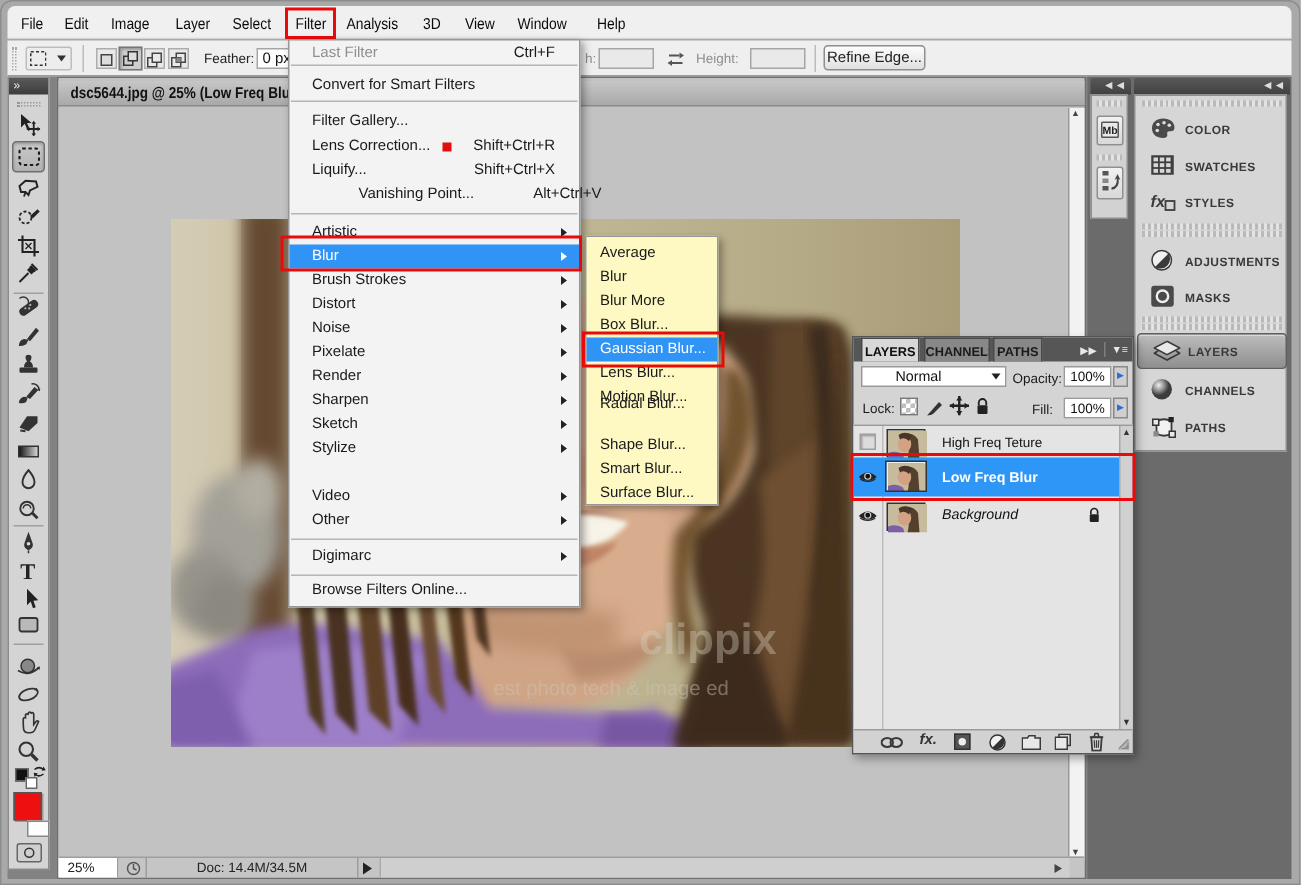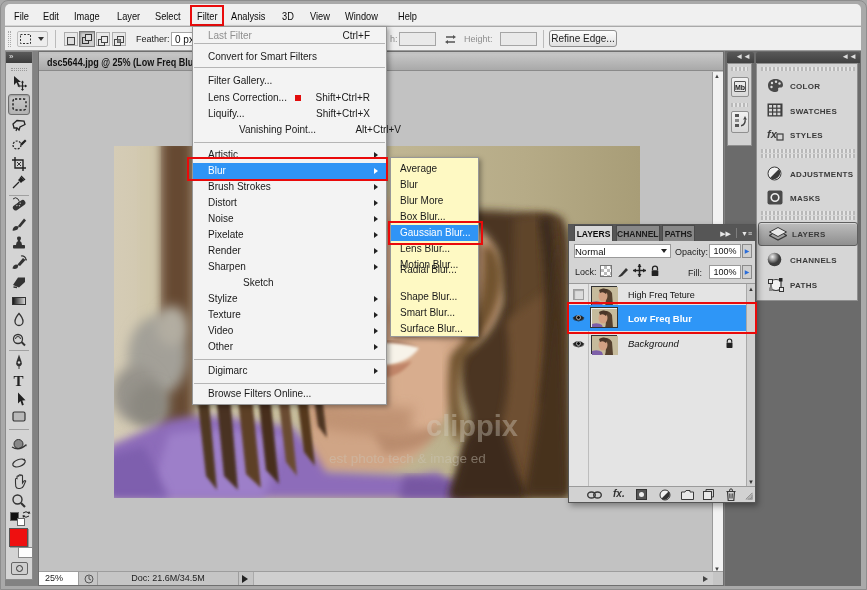--- a/index.html
+++ b/index.html
@@ -313,21 +313,21 @@
     <div id="vscroll">
       <div style="position:absolute;top:1px;left:1px;color:#444;font-size:6px;">▲</div>
       <div style="position:absolute;bottom:1px;left:1px;color:#444;font-size:6px;">▼</div>
     </div>
     <div id="statusbar">
       <div style="position:absolute;left:0px;top:0px;width:40px;height:13px;background:#fff;border-right:1px solid #9d9d9d;font-size:9px;color:#222;line-height:13px;padding-left:6px;">25%</div>
       <svg style="position:absolute;left:45px;top:2px;" width="10" height="10" viewBox="0 0 10 10">
           <circle cx="5" cy="5" r="4" fill="none" stroke="#555" stroke-width="1"></circle>
           <path d="M5 2 L5 5 L7 6" stroke="#555" stroke-width="1" fill="none"></path>
         </svg>
-      <div style="position:absolute;left:58px;top:0px;width:142px;height:13px;border-left:1px solid #9d9d9d;border-right:1px solid #9d9d9d;text-align:center;line-height:13px;">Doc: 21.6M/34.5M</div>
+      <div style="position:absolute;left:58px;top:0px;width:142px;height:13px;border-left:1px solid #9d9d9d;border-right:1px solid #9d9d9d;text-align:center;line-height:13px;">Doc: 14.4M/34.5M</div>
       <div style="position:absolute;left:203px;top:3px;width:0;height:0;border-left:6px solid #222;border-top:4px solid transparent;border-bottom:4px solid transparent;"></div>
       <div style="position:absolute;left:214px;top:0px;width:460px;height:13px;background:#cfcfcf;border-left:1px solid #aaa;"></div>
       <div style="position:absolute;left:664px;top:4px;width:0;height:0;border-left:5px solid #444;border-top:3.5px solid transparent;border-bottom:3.5px solid transparent;"></div>
     </div>
   </div>
 
   <div id="rightbg"></div>
   <div class="dockhead" style="left:722px;width:27px;">◄◄</div>
   <div class="dockhead" style="left:751px;width:104px;">◄◄</div>
   <div id="ndock">
@@ -434,21 +434,21 @@
   <div id="lpanel">
     <div id="ltabs">
       <div class="ltab" style="left:5px;width:39px;background:#d8d8d8;color:#0d0d0d;border:1px solid #4a4a4a;border-bottom:none;">LAYERS</div>
       <div class="ltab" style="left:47px;width:44px;background:#888;color:#1b1b1b;border:1px solid #4a4a4a;border-bottom:none;overflow:hidden;">CHANNELS</div>
       <div class="ltab" style="left:93px;width:33px;background:#888;color:#1b1b1b;border:1px solid #4a4a4a;border-bottom:none;">PATHS</div>
       <div style="position:absolute;right:24px;top:5px;color:#e8e8e8;font-size:7px;">▶▶</div>
       <div style="position:absolute;right:18px;top:3px;width:1px;height:10px;background:#7e7e7e;"></div>
       <div style="position:absolute;right:4px;top:5px;color:#e8e8e8;font-size:7px;">▼<span style="letter-spacing:-1px;">≡</span></div>
     </div>
     <div id="lblend">
-      <div style="position:absolute;left:5px;top:3px;width:97px;height:14px;background:#fff;border:1px solid #9a9a9a;font-size:9.5px;color:#111;line-height:13px;padding-left:0;">Normal</div>
+      <div style="position:absolute;left:5px;top:3px;width:97px;height:14px;background:#fff;border:1px solid #9a9a9a;font-size:9.5px;color:#111;line-height:13px;padding-left:22px;">Normal</div>
       <div style="position:absolute;left:92px;top:8px;width:0;height:0;border-top:4px solid #222;border-left:3.5px solid transparent;border-right:3.5px solid transparent;"></div>
       <div style="position:absolute;left:106px;top:6px;font-size:9px;color:#1c1c1c;">Opacity:</div>
       <div style="position:absolute;left:140px;top:3px;width:32px;height:14px;background:#fff;border:1px solid #9a9a9a;font-size:9px;color:#111;line-height:13px;text-align:center;">100%</div>
       <div style="position:absolute;left:173px;top:3px;width:10px;height:14px;background:#cfcfcf;border:1px solid #8a8a8a;color:#2a6cd8;font-size:6px;line-height:13px;text-align:center;">▶</div>
     </div>
     <div id="llock">
       <div style="position:absolute;left:6px;top:4px;font-size:9px;color:#1c1c1c;">Lock:</div>
       <div style="position:absolute;left:31px;top:2px;width:12px;height:12px;border:1px solid #777;background:#fff;
         background-image:linear-gradient(45deg,#bbb 25%,transparent 25%,transparent 75%,#bbb 75%),linear-gradient(45deg,#bbb 25%,transparent 25%,transparent 75%,#bbb 75%);background-size:6px 6px;background-position:0 0,3px 3px;"></div>
       <svg style="position:absolute;left:48px;top:2px;" width="13" height="13" viewBox="0 0 13 13">
@@ -606,30 +606,26 @@
       <span class="a"></span>
     </div>
   <div class="mrow" style="top:216px;">
       <span class="t">Render</span>
       <span class="a"></span>
     </div>
   <div class="mrow" style="top:232px;">
       <span class="t">Sharpen</span>
       <span class="a"></span>
     </div>
-  <div class="mrow" style="top:248px;margin-left:35px;">
+  <div class="mrow" style="top:248px;">
       <span class="t">Sketch</span>
       <span class="a"></span>
     </div>
   <div class="mrow" style="top:264px;">
       <span class="t">Stylize</span>
-      <span class="a"></span>
-    </div>
-  <div class="mrow" style="top:280px;">
-      <span class="t">Texture</span>
       <span class="a"></span>
     </div>
   <div class="mrow" style="top:296px;">
       <span class="t">Video</span>
       <span class="a"></span>
     </div>
   <div class="mrow" style="top:312px;">
       <span class="t">Other</span>
       <span class="a"></span>
     </div>

